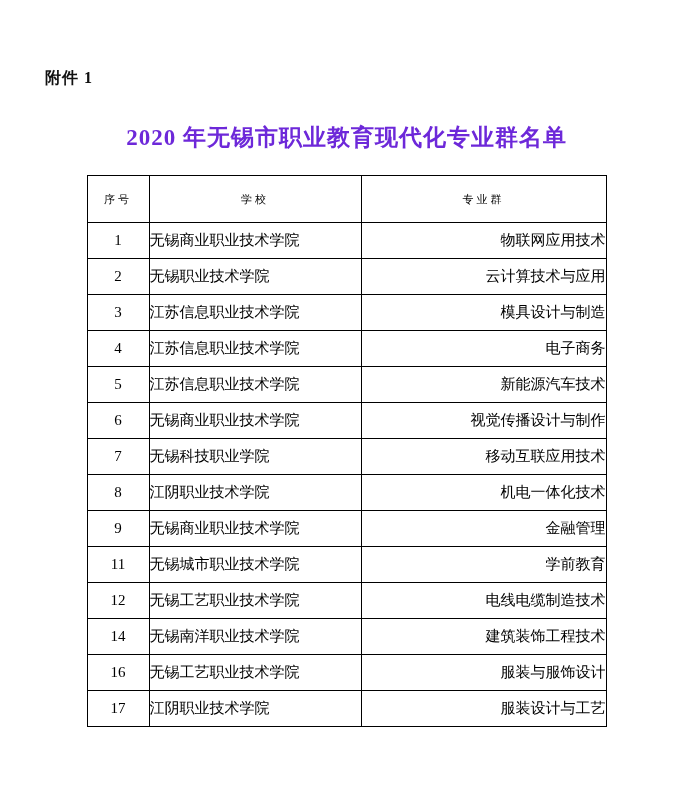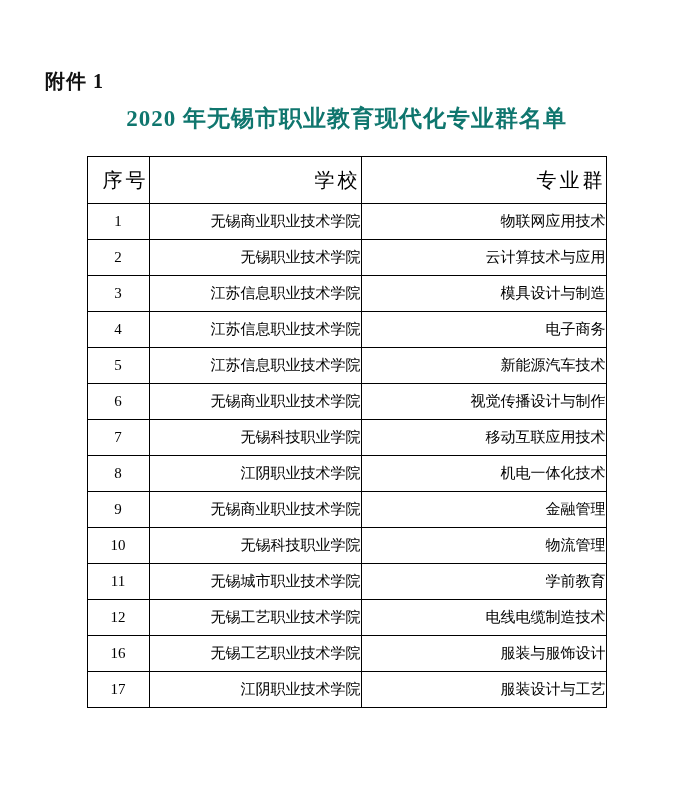--- a/index.html
+++ b/index.html
@@ -16,33 +16,33 @@
   }
   .page {
     position: relative;
     width: 693px;
     height: 800px;
     box-sizing: border-box;
     padding: 0 45px;
   }
   .attachment-label {
     margin-top: 68px;
-    font-size: 20px;
+    font-size: 16px;
     font-family: "Liberation Serif", serif;
     font-weight: bold;
     letter-spacing: 1px;
     color: #111;
   }
   .doc-title {
-    margin-top: 8px;
+    margin-top: 33px;
     text-align: center;
     font-size: 23px;
     font-weight: bold;
     letter-spacing: 1px;
-    color: #0f766e;
+    color: #6d28d9;
     font-family: "Liberation Serif", serif;
   }
   table.list-table {
     margin-top: 22px;
     border-collapse: collapse;
     width: 519px;
     margin-left: auto;
     margin-right: auto;
     table-layout: fixed;
   }
@@ -50,36 +50,36 @@
   table.list-table td {
     border: 1px solid #000000;
     font-size: 15px;
     font-family: "Liberation Serif", serif;
     color: #000;
     height: 35px;
     line-height: 35px;
     padding: 0;
   }
   table.list-table th {
-    text-align: right;
+    text-align: center;
     font-weight: normal;
     letter-spacing: 3px;
     height: 46px;
     line-height: 46px;
-    font-size: 20px;
+    font-size: 11px;
   }
   col.c-index { width: 62px; }
   col.c-school { width: 212px; }
   col.c-group { width: 245px; }
 
   td.idx {
     text-align: center;
   }
   td.school {
-    text-align: right;
+    text-align: left;
   }
   td.group {
     text-align: right;
     padding-left: 10px;
   }
 </style>
 </head>
 <body>
 
 <div class="page">
@@ -141,33 +141,33 @@
           <td class="idx">8</td>
           <td class="school">江阴职业技术学院</td>
           <td class="group">机电一体化技术</td>
         </tr>
         <tr>
           <td class="idx">9</td>
           <td class="school">无锡商业职业技术学院</td>
           <td class="group">金融管理</td>
         </tr>
         <tr>
-          <td class="idx">10</td>
-          <td class="school">无锡科技职业学院</td>
-          <td class="group">物流管理</td>
-        </tr>
-        <tr>
           <td class="idx">11</td>
           <td class="school">无锡城市职业技术学院</td>
           <td class="group">学前教育</td>
         </tr>
         <tr>
           <td class="idx">12</td>
           <td class="school">无锡工艺职业技术学院</td>
           <td class="group">电线电缆制造技术</td>
+        </tr>
+        <tr>
+          <td class="idx">14</td>
+          <td class="school">无锡南洋职业技术学院</td>
+          <td class="group">建筑装饰工程技术</td>
         </tr>
         <tr>
           <td class="idx">16</td>
           <td class="school">无锡工艺职业技术学院</td>
           <td class="group">服装与服饰设计</td>
         </tr>
         <tr>
           <td class="idx">17</td>
           <td class="school">江阴职业技术学院</td>
           <td class="group">服装设计与工艺</td>

